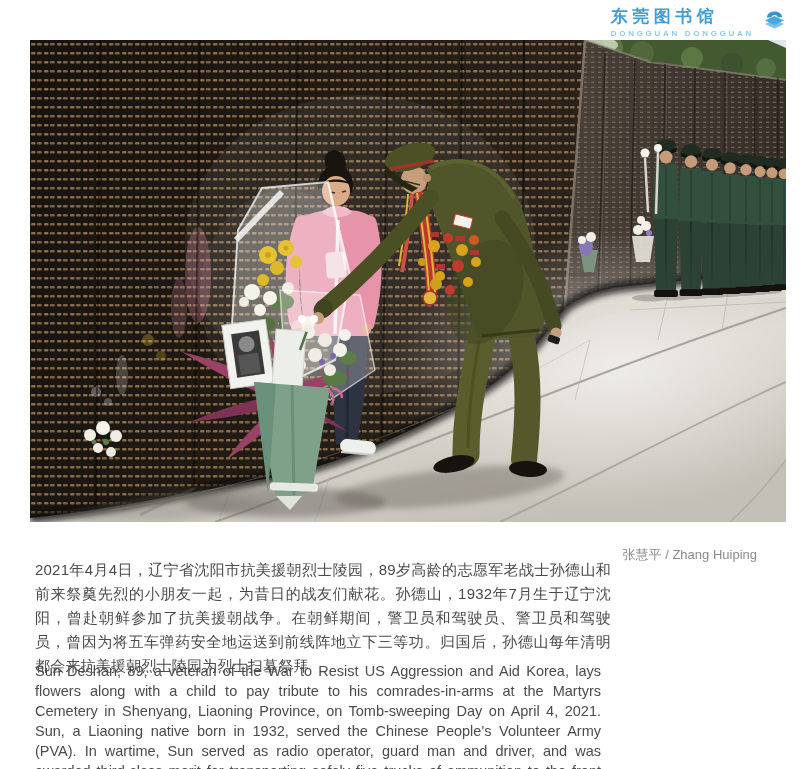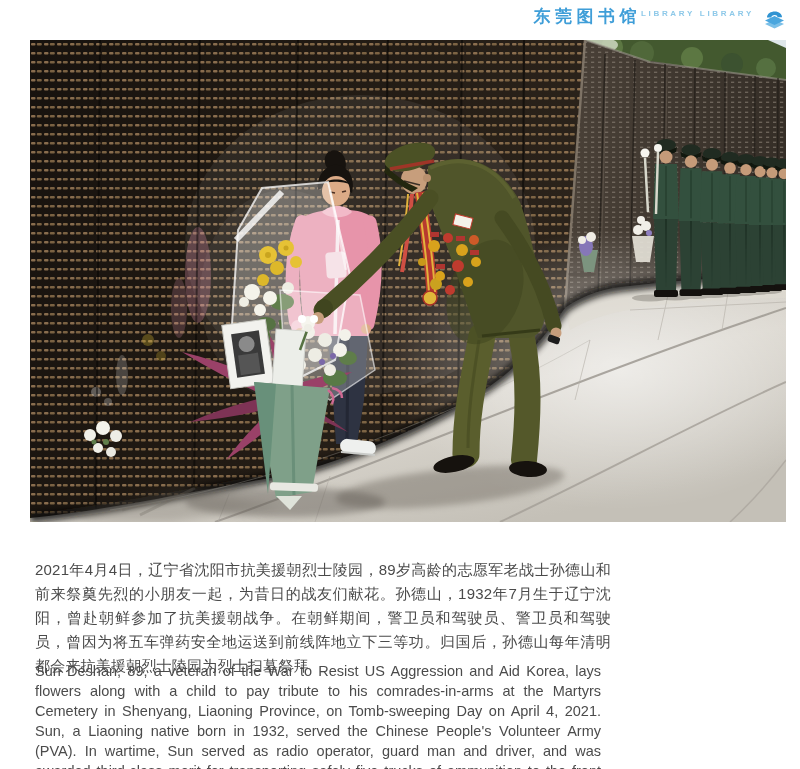--- a/index.html
+++ b/index.html
@@ -1,20 +1,20 @@
 <!DOCTYPE html>
 <html><head>
 <meta charset="utf-8">
 <style>
   html,body{margin:0;padding:0;background:#ffffff;}
   .page{position:relative;width:800px;height:769px;background:#ffffff;overflow:hidden;
         font-family:"Liberation Sans", sans-serif;}
   
   .logo{position:absolute;top:7px;right:12px;display:flex;align-items:flex-start;gap:7px;}
-  .logo-text{display:flex;flex-direction:row;align-items:flex-start;}
+  .logo-text{display:flex;flex-direction:column;align-items:flex-start;}
   .logo-cn{font-size:17px;font-weight:700;letter-spacing:4.5px;color:#3f9ed8;line-height:20px;}
   .logo-en{font-size:8px;font-weight:700;letter-spacing:2.7px;color:#8ec9e9;line-height:11px;margin-top:1px;}
   .logo-icon{width:27px;height:27px;margin-top:1px;}
   
   .photo{position:absolute;left:30px;top:40px;width:756px;height:482px;background:#1d1712;}
   .photo svg{display:block;width:756px;height:482px;}
   
   .cap-cn{position:absolute;left:35px;top:543px;width:576px;font-size:15px;line-height:24px;
           color:#4a4a4a;text-align:justify;letter-spacing:0.2px;}
   .credit{position:absolute;top:546px;right:43px;width:200px;text-align:right;font-size:13px;
@@ -23,21 +23,21 @@
           color:#4b4b4b;text-align:justify;}
 </style>
 </head>
 <body>
 
 <div class="page">
 
   <div class="logo">
     <div class="logo-text">
       <span class="logo-cn">东莞图书馆</span>
-      <span class="logo-en">LIBRARY LIBRARY</span>
+      <span class="logo-en">DONGGUAN DONGGUAN</span>
     </div>
     <svg class="logo-icon" viewBox="0 0 27 27">
       <path d="M4,16 L13.5,11.5 L23,16 L13.5,20.5 Z" fill="#7cc0e8"></path>
       <path d="M4,12.5 L13.5,8 L23,12.5 L13.5,17 Z" fill="#4aa6de"></path>
       <path d="M6,9.5 C6,5.5 10,3.5 13.7,3.5 C18,3.5 21,6 21,9.3 L16.5,9.3 C16.5,7.8 15.3,7 13.7,7 C11.8,7 10.3,8 10.3,9.5 Z" fill="#2f93d2"></path>
     </svg>
   </div>
 
   <figure class="photo" style="margin:0">
     <svg viewBox="0 0 756 482" role="img" aria-label="An 89-year-old veteran in an olive-green uniform covered with medals bends forward to lay flowers together with a girl in a pink hoodie at the black engraved name wall of the Martyrs Cemetery; wrapped bouquets with white chrysanthemums and magenta leaves stand at the wall base, and a row of honor guards in dark green uniforms stands along the curved wall to the right on a light stone plaza.">
@@ -376,15 +376,16 @@
             <circle cx="278" cy="288" r="4" fill="#efeee6"></circle>
         </g>
         <path d="M472,178 C498,214 516,252 524,286" stroke="#454a22" stroke-width="15" fill="none" stroke-linecap="round"></path>
         <circle cx="526" cy="293" r="5.5" fill="#c79e7c"></circle>
         <rect x="518" y="296" width="12" height="7" rx="2" fill="#1d1d1d" transform="rotate(20 524 299)"></rect>
       </g>
     </svg>
   </figure>
 
   <p class="cap-cn">2021年4月4日，辽宁省沈阳市抗美援朝烈士陵园，89岁高龄的志愿军老战士孙德山和前来祭奠先烈的小朋友一起，为昔日的战友们献花。孙德山，1932年7月生于辽宁沈阳，曾赴朝鲜参加了抗美援朝战争。在朝鲜期间，警卫员和驾驶员、警卫员和驾驶员，曾因为将五车弹药安全地运送到前线阵地立下三等功。归国后，孙德山每年清明都会来抗美援朝烈士陵园为烈士扫墓祭拜</p>
+  <div class="credit">张慧平 / Zhang Huiping</div>
   <p class="cap-en">Sun Deshan, 89, a veteran of the War to Resist US Aggression and Aid Korea, lays flowers along with a child to pay tribute to his comrades-in-arms at the Martyrs Cemetery in Shenyang, Liaoning Province, on Tomb-sweeping Day on April 4, 2021. Sun, a Liaoning native born in 1932, served the Chinese People's Volunteer Army (PVA). In wartime, Sun served as radio operator, guard man and driver, and was awarded third-class merit for transporting safely five trucks of ammunition to the front line. After going back to China, Sun visit the cemetry every day.</p>
 
 </div>
 
 </body></html>

